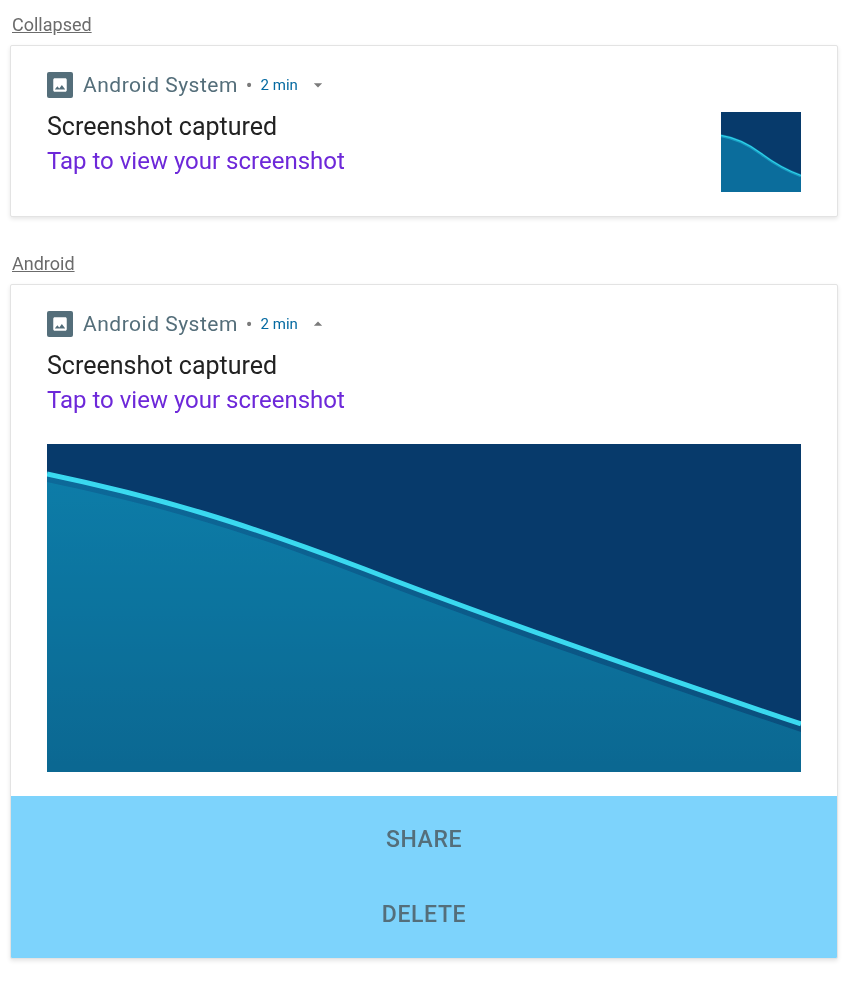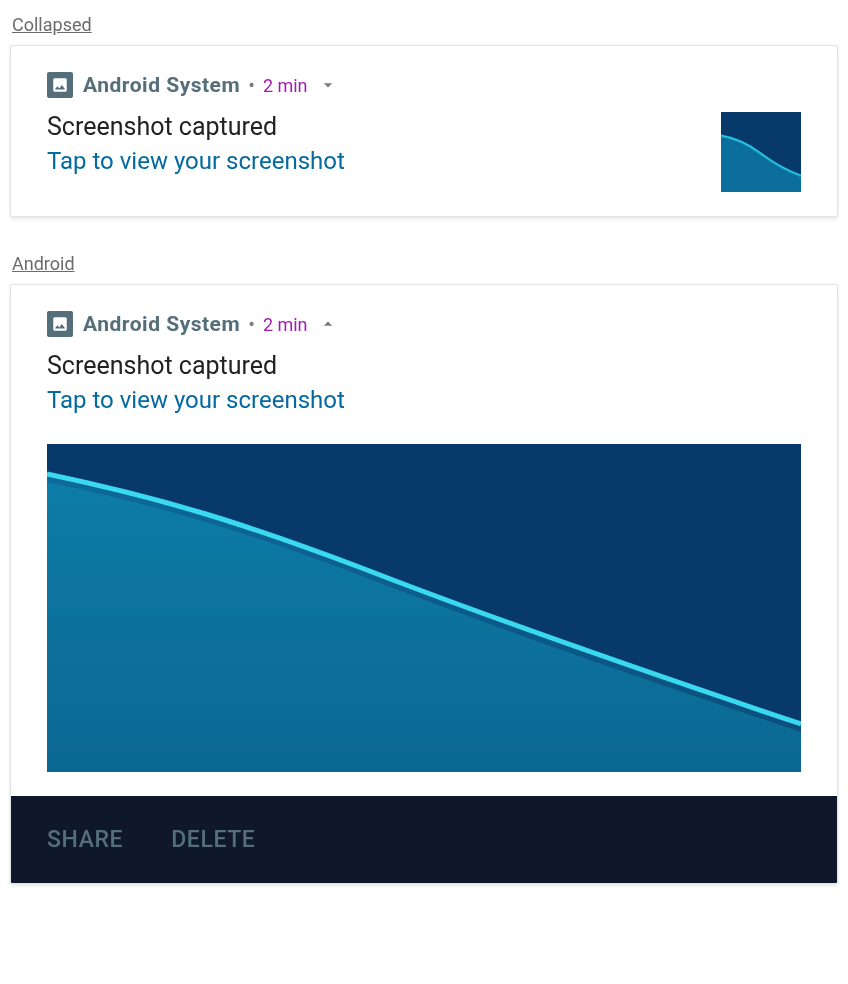--- a/index.html
+++ b/index.html
@@ -47,31 +47,31 @@
       flex-shrink: 0;
     }
     .app-icon svg {
       width: 18px;
       height: 18px;
       fill: #ffffff;
     }
     .app-name {
       color: #546e7a;
       font-size: 21px;
-      font-weight: 700;
+      font-weight: 400;
       letter-spacing: 0.5px;
     }
     .dot {
       color: #7b7b7b;
       font-size: 20px;
       margin: 0 -2px;
     }
     .time {
-      color: #a21caf;
-      font-size: 18px;
+      color: #0369a1;
+      font-size: 15px;
     }
     .chevron {
       display: flex;
       align-items: center;
     }
     .chevron svg {
       width: 20px;
       height: 20px;
       fill: #7b7b7b;
     }
@@ -83,21 +83,21 @@
     .text-col {
       flex: 1;
     }
     .title {
       color: #222222;
       font-size: 25px;
       font-weight: 400;
       margin-bottom: 6px;
     }
     .subtitle {
-      color: #0369a1;
+      color: #6d28d9;
       font-size: 24px;
       font-weight: 400;
     }
     .thumb {
       width: 80px;
       height: 80px;
       flex-shrink: 0;
       position: relative;
       overflow: hidden;
     }
@@ -113,24 +113,25 @@
       inset: 0;
       background: #073a6b;
     }
     .wave-svg {
       position: absolute;
       inset: 0;
       width: 100%;
       height: 100%;
     }
     .actions {
-      background: #0f172a;
+      background: #7dd3fc;
       display: flex;
       gap: 48px;
       padding: 30px 36px;
+      flex-direction: column;
     }
     .action-btn {
       background: none;
       border: none;
       color: #546e7a;
       font-size: 23px;
       font-weight: 500;
       letter-spacing: 0.6px;
       cursor: pointer;
       font-family: inherit;

